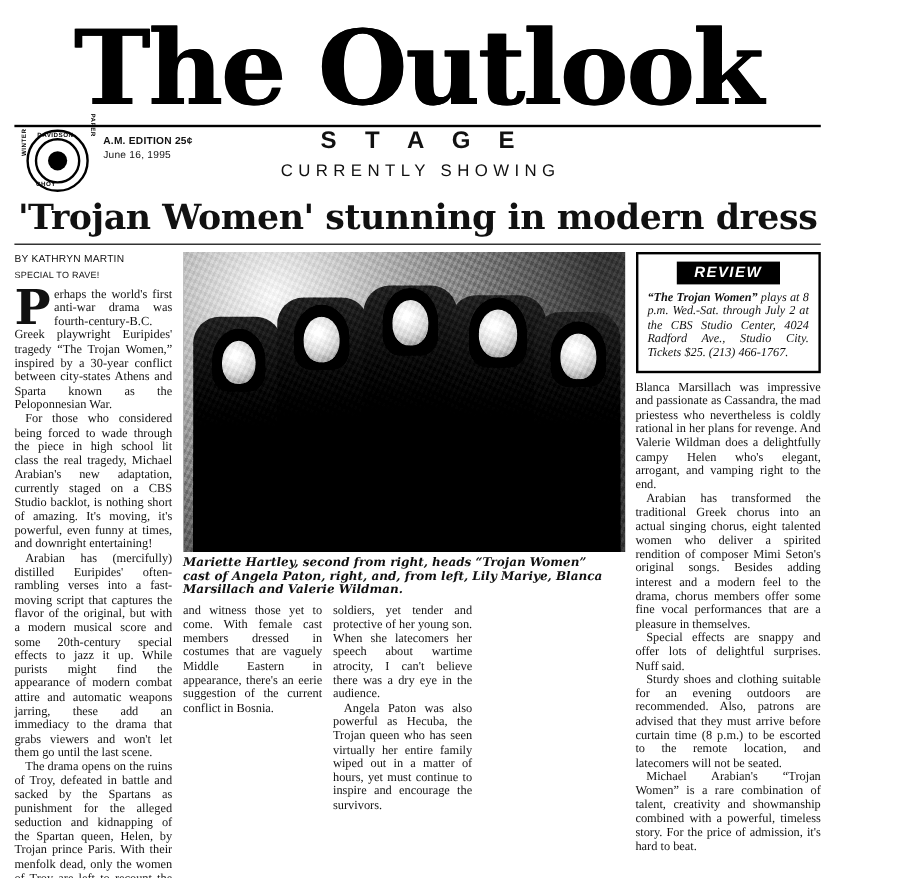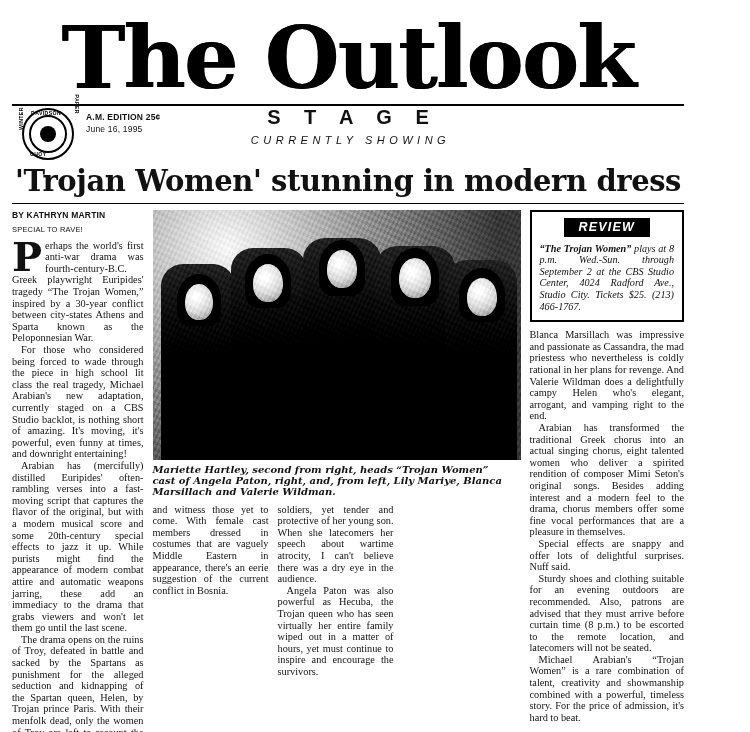--- a/index.html
+++ b/index.html
@@ -102,25 +102,24 @@
   }
   .stage-word{
     font-family:"Liberation Sans", sans-serif;
     font-weight:bold;
     font-size:20px;
     letter-spacing:9px;
     margin-left:9px;
   }
   .currently{
     font-family:"Liberation Sans", sans-serif;
-    font-size:11px;
+    font-size:14px;
     letter-spacing:4.5px;
     margin-top:5px;
     margin-left:5px;
-    font-style:italic;
   }
 
   
   .headline{
     font-family:"DejaVu Serif", serif;
     font-weight:bold;
     font-size:29px;
     letter-spacing:-0.4px;
     text-align:center;
     margin:2px 12px 6px 12px;
@@ -137,21 +136,21 @@
     display:flex;
     gap:9px;
   }
   .col{box-sizing:border-box;}
   .col-left{width:160px;}
   .col-mid{width:368px;}
   .col-right{width:188px;}
 
   .byline{
     font-family:"Liberation Sans", sans-serif;
-    font-weight:bold;
+    font-weight:normal;
     font-size:8.5px;
     letter-spacing:0.2px;
     margin-bottom:5px;
   }
   .special{
     font-family:"Liberation Sans", sans-serif;
     font-size:7.5px;
     letter-spacing:0.2px;
     margin-bottom:6px;
   }
@@ -339,21 +338,21 @@
         <div class="photo-col">
           <p class="bodytext first">soldiers, yet tender and protective of her young son. When she latecomers her speech about wartime atrocity, I can't believe there was a dry eye in the audience.</p>
           <p class="bodytext">Angela Paton was also powerful as Hecuba, the Trojan queen who has seen virtually her entire family wiped out in a matter of hours, yet must continue to inspire and encourage the survivors.</p>
         </div>
       </div>
     </div>
 
     <div class="col col-right">
       <div class="review-box">
         <div class="review-tag">REVIEW</div>
-        <p class="review-text"><b>“The Trojan Women”</b><span> plays at 8 p.m. Wed.-Sun. through September 2 at the CBS Studio Center, 4024 Radford Ave., Studio City. Tickets $25. (213) 466-1767.</span></p>
+        <p class="review-text"><b>“The Trojan Women”</b><span> plays at 8 p.m. Wed.-Sat. through July 2 at the CBS Studio Center, 4024 Radford Ave., Studio City. Tickets $25. (213) 466-1767.</span></p>
       </div>
       <p class="bodytext first">Blanca Marsillach was impressive and passionate as Cassandra, the mad priestess who nevertheless is coldly rational in her plans for revenge. And Valerie Wildman does a delightfully campy Helen who's elegant, arrogant, and vamping right to the end.</p>
       <p class="bodytext">Arabian has transformed the traditional Greek chorus into an actual singing chorus, eight talented women who deliver a spirited rendition of composer Mimi Seton's original songs. Besides adding interest and a modern feel to the drama, chorus members offer some fine vocal performances that are a pleasure in themselves.</p>
       <p class="bodytext">Special effects are snappy and offer lots of delightful surprises. Nuff said.</p>
       <p class="bodytext">Sturdy shoes and clothing suitable for an evening outdoors are recommended. Also, patrons are advised that they must arrive before curtain time (8 p.m.) to be escorted to the remote location, and latecomers will not be seated.</p>
       <p class="bodytext">Michael Arabian's “Trojan Women” is a rare combination of talent, creativity and showmanship combined with a powerful, timeless story. For the price of admission, it's hard to beat.</p>
     </div>
 
   </div>
 </div>

